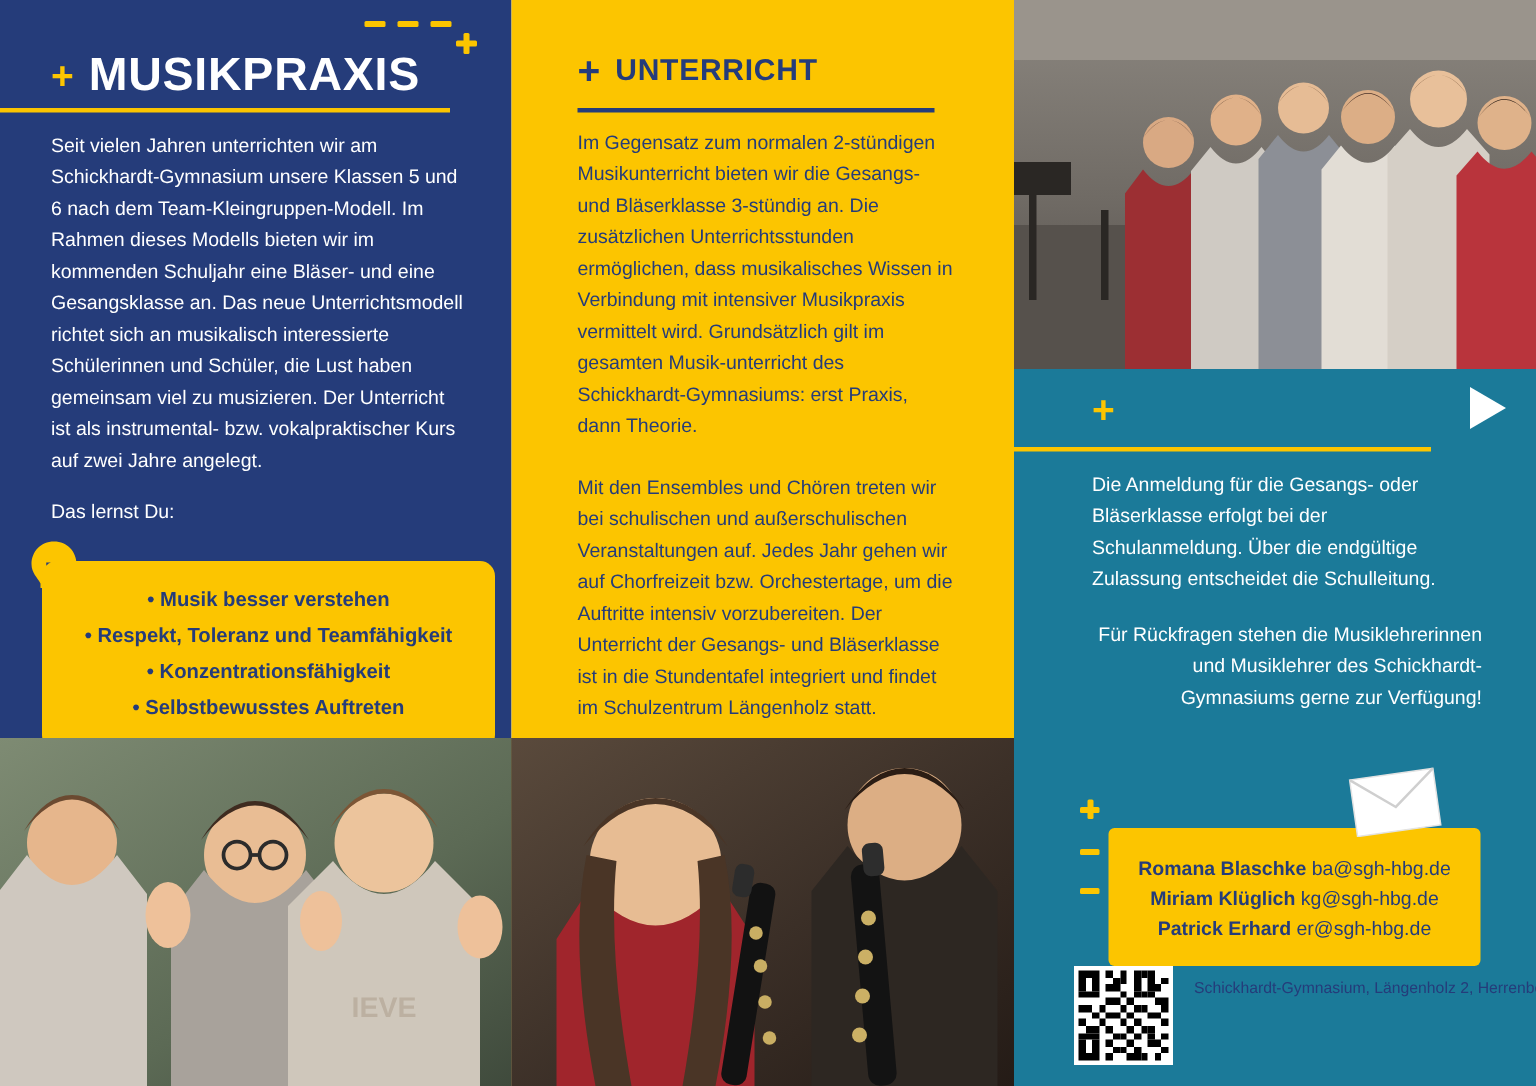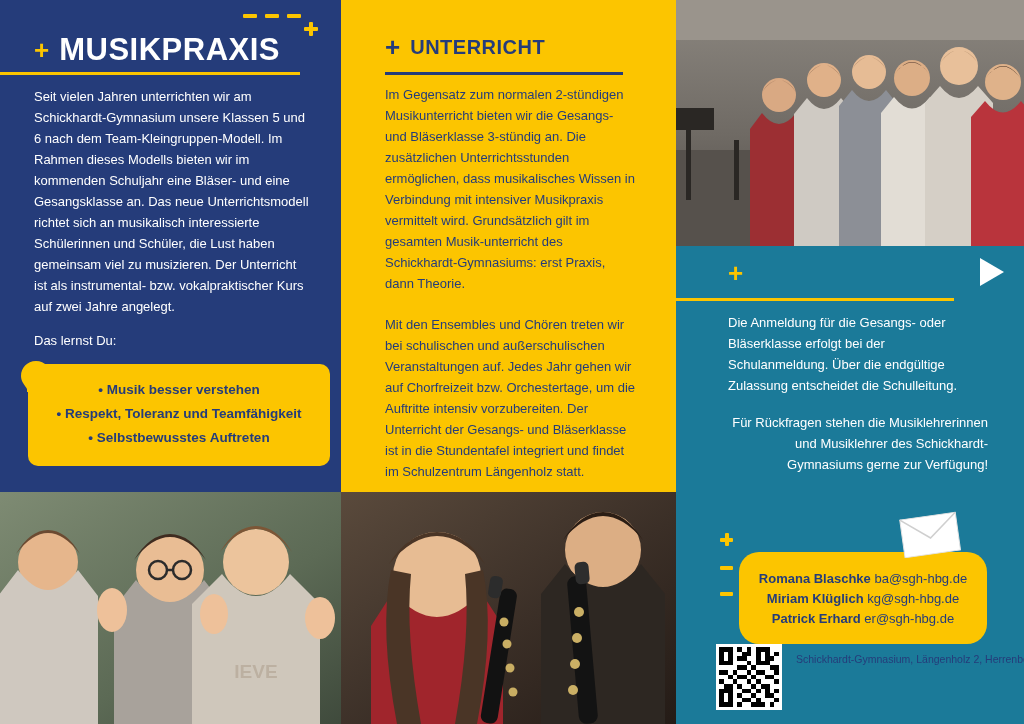--- a/index.html
+++ b/index.html
@@ -117,21 +117,21 @@
   .dash {
     position: absolute;
     background: #FCC500;
     border-radius: 1px;
   }
 
   
   .contact-card {
     position: absolute;
     background: #FCC500;
-    border-radius: 20px;
+    border-radius: 4px;
     color: #253C7A;
   }
   .contact-line {
     font-size: 13px;
     white-space: nowrap;
     text-align: center;
     line-height: 1.55;
   }
   .contact-name { font-weight: bold; }
   .contact-mail { font-weight: normal; }
@@ -200,23 +200,24 @@
 
     <div class="bulb" style="left:16px; top:358px;">
       <svg viewBox="0 0 40 46" width="40" height="46">
         <path d="M20 3 C11 3 5 10 5 18 c0 6 4 9 6 13 l0 3 18 0 0-3 c2-4 6-7 6-13 0-8-6-15-15-15 z" fill="#FCC500"></path>
         <rect x="12" y="36" width="16" height="3.5" rx="1.5" fill="#bfc6d4"></rect>
         <rect x="12" y="41" width="16" height="3.5" rx="1.5" fill="#bfc6d4"></rect>
         <text x="20" y="27" font-size="15" font-family="Liberation Sans, sans-serif" font-weight="bold" fill="#253C7A" text-anchor="middle">M</text>
       </svg>
     </div>
 
-    <div class="bullet-card" style="left:28px; top:364px; width:278px;">
+    <div class="bullet-card" style="left:28px; top:374px; width:278px;">
       <div>• Musik besser verstehen</div>
       <div>• Respekt, Toleranz und Teamfähigkeit</div>
+      <div>• Konzentrationsfähigkeit</div>
       <div>• Selbstbewusstes Auftreten</div>
     </div>
 
     <div class="dash" style="left:243px; top:14px; width:14px; height:4px;"></div>
     <div class="dash" style="left:265px; top:14px; width:14px; height:4px;"></div>
     <div class="dash" style="left:287px; top:14px; width:14px; height:4px;"></div>
     <div class="dash" style="left:309px; top:22px; width:4px; height:14px;"></div>
     <div class="dash" style="left:304px; top:27px; width:14px; height:4px;"></div>
   </div>
 

